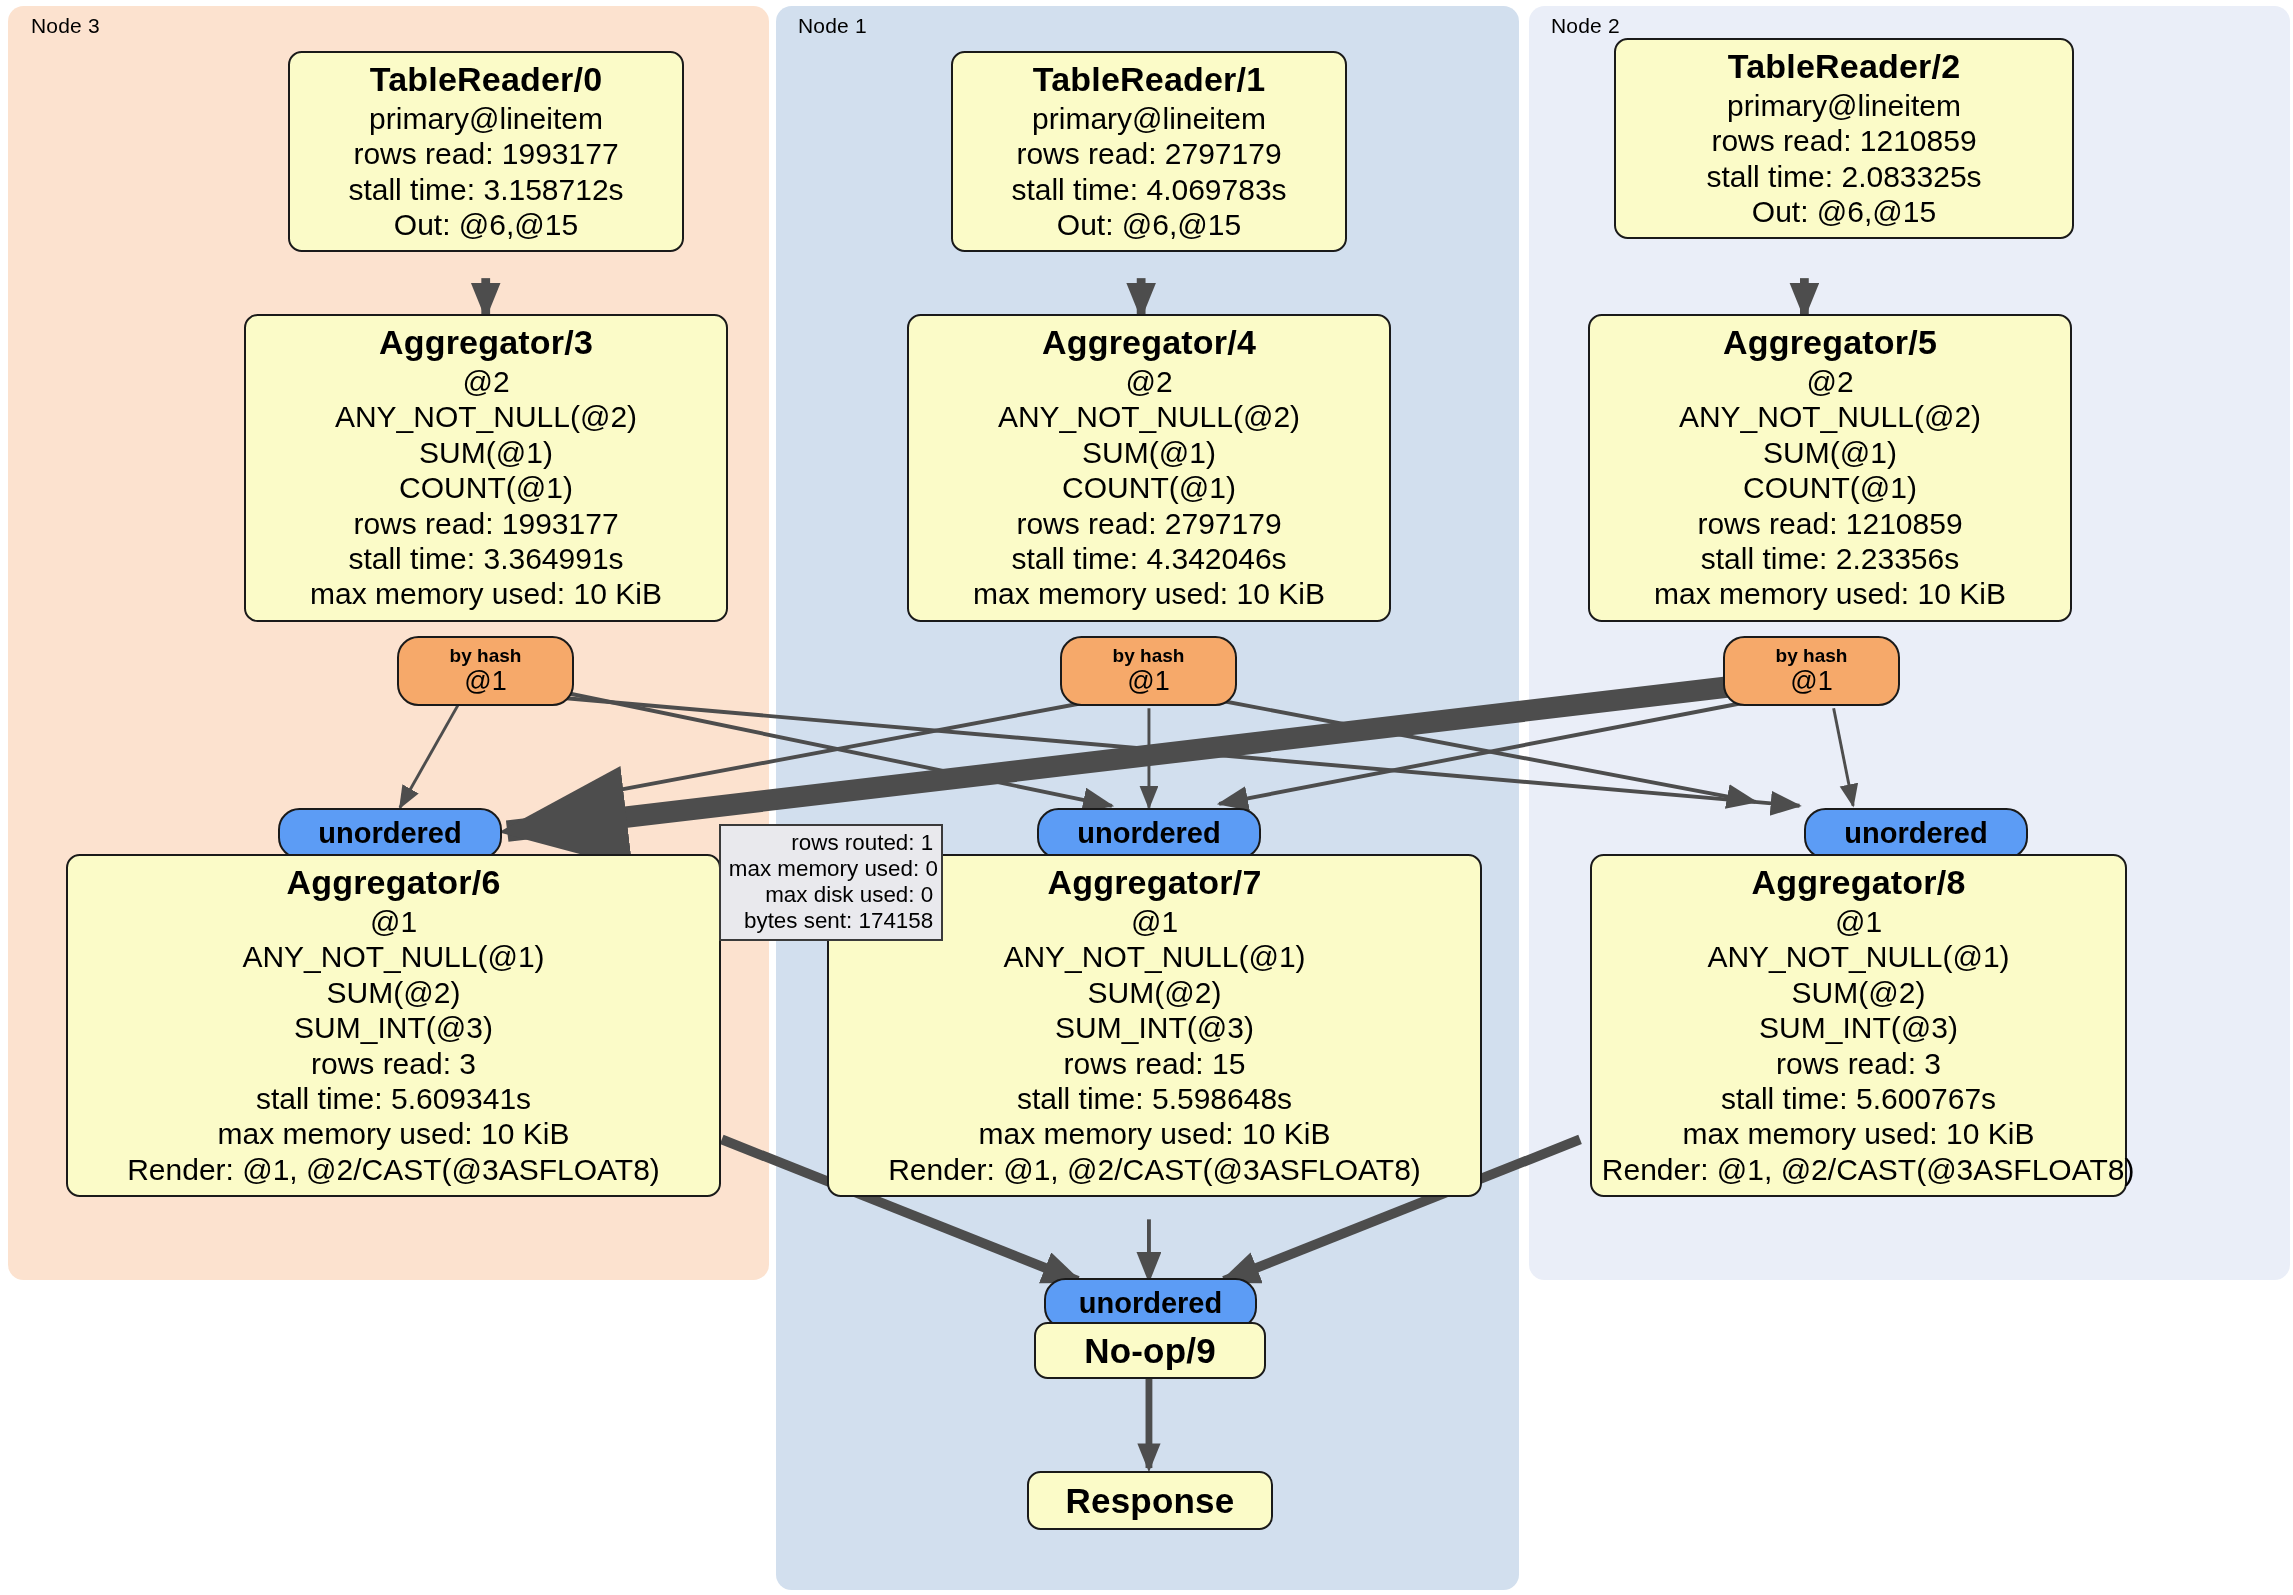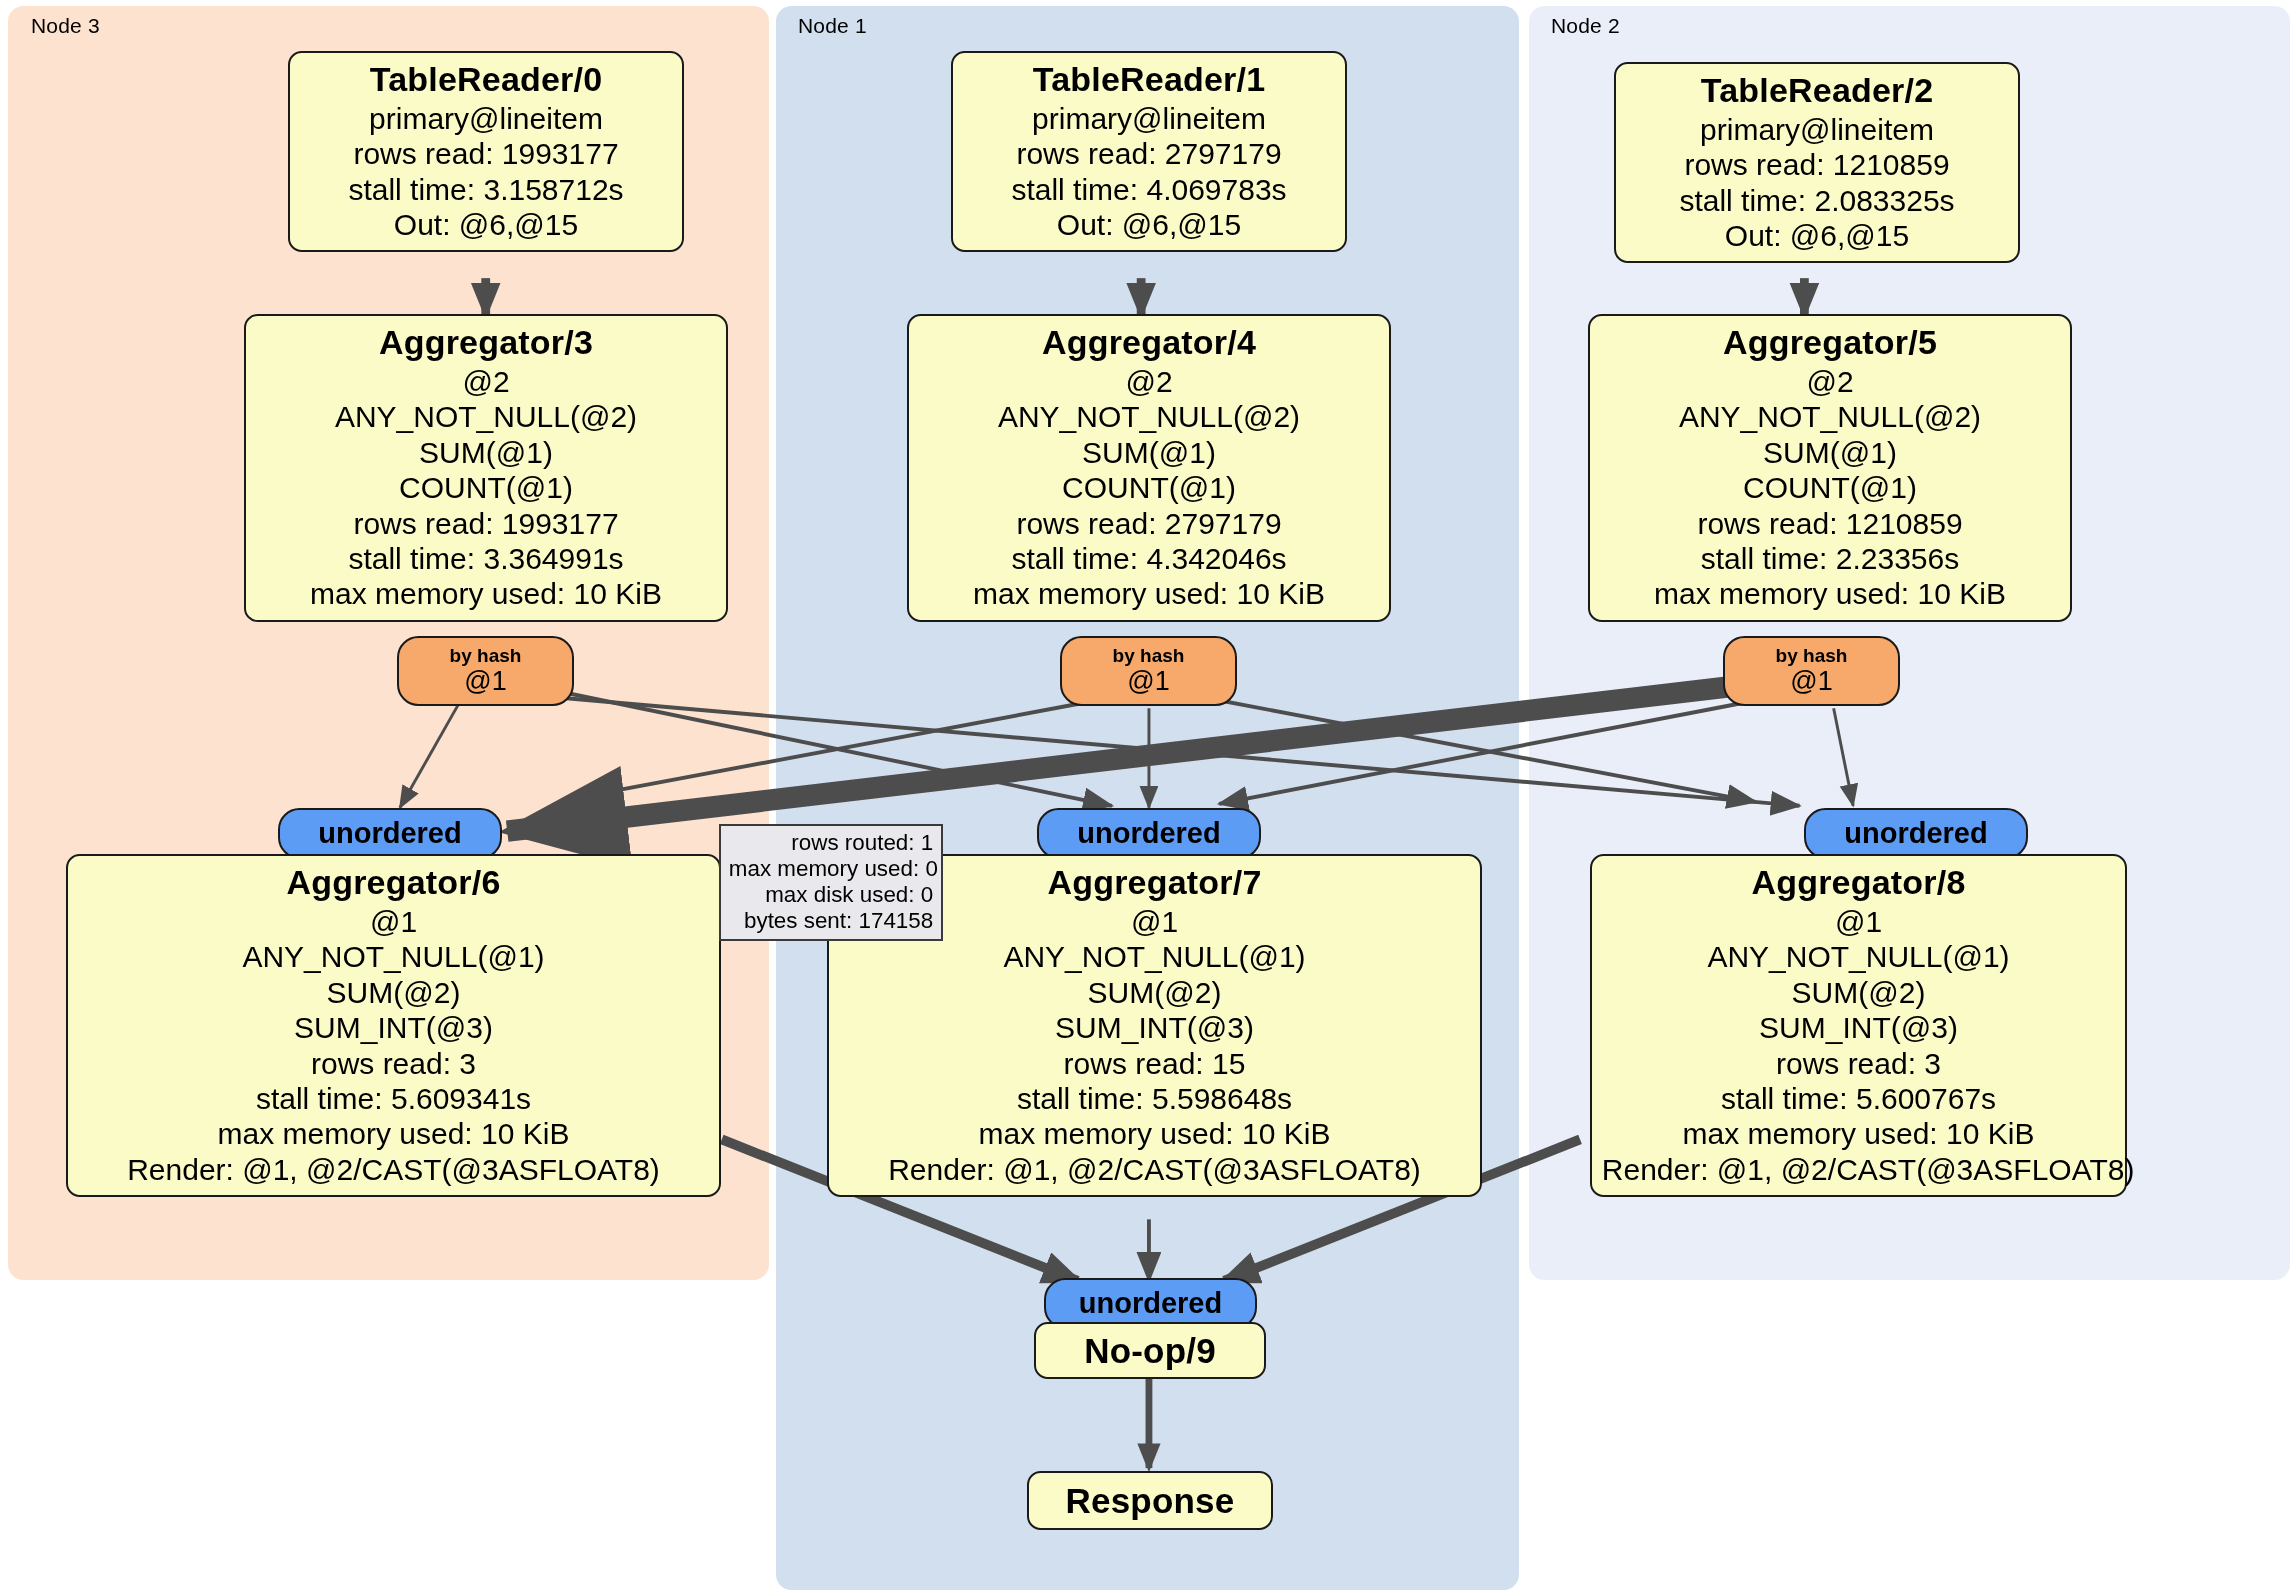--- a/index.html
+++ b/index.html
@@ -180,21 +180,21 @@
   </div>
 
   <div class="op" style="left:951px; top:51px; width:396px;">
     <div class="title">TableReader/1</div>
     <div class="line">primary@lineitem</div>
     <div class="line">rows read: 2797179</div>
     <div class="line">stall time: 4.069783s</div>
     <div class="line">Out: @6,@15</div>
   </div>
 
-  <div class="op" style="left:1614px; top:62px; width:406px;text-align:center;">
+  <div class="op" style="left:1614px; top:38px; width:460px;text-align:center;">
     <div class="title">TableReader/2</div>
     <div class="line">primary@lineitem</div>
     <div class="line">rows read: 1210859</div>
     <div class="line">stall time: 2.083325s</div>
     <div class="line">Out: @6,@15</div>
   </div>
 
   <div class="op" style="left:244px; top:314px; width:484px;">
     <div class="title">Aggregator/3</div>
     <div class="line">@2</div>

